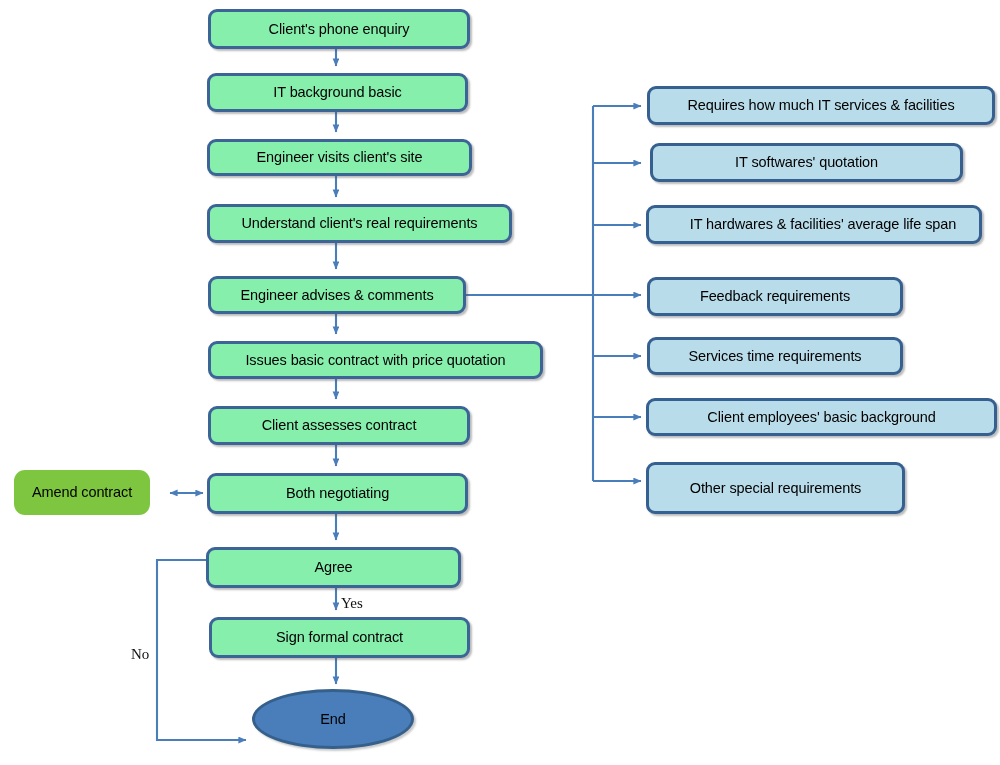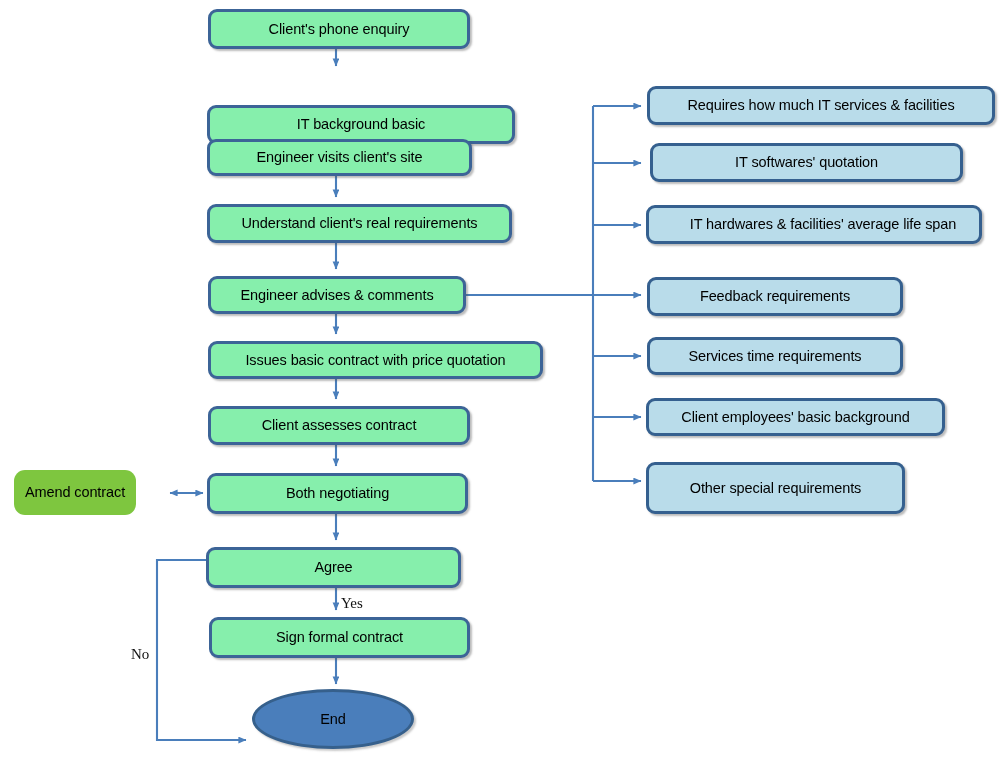--- a/index.html
+++ b/index.html
@@ -113,21 +113,21 @@
       <path d="M593,225 L641,225" marker-end="url(#arrow)"></path>
       <path d="M593,356 L641,356" marker-end="url(#arrow)"></path>
       <path d="M593,417 L641,417" marker-end="url(#arrow)"></path>
       <path d="M593,481 L641,481" marker-end="url(#arrow)"></path>
     </g>
   </svg>
 
   <div class="node proc" style="left: 208px; top: 9px; width: 262px; height: 40px;">
       <span>Client's phone enquiry</span>
     </div>
-  <div class="node proc" style="left: 207px; top: 73px; width: 308px; height: 39px; margin-top: 32px;">
+  <div class="node proc" style="left: 207px; top: 73px; width: 261px; height: 39px;">
       <span>IT background basic</span>
     </div>
   <div class="node proc" style="left: 207px; top: 139px; width: 265px; height: 37px;">
       <span>Engineer visits client's site</span>
     </div>
   <div class="node proc" style="left: 207px; top: 204px; width: 305px; height: 39px;">
       <span>Understand client's real requirements</span>
     </div>
   <div class="node proc" style="left: 208px; top: 276px; width: 258px; height: 38px;">
       <span>Engineer advises &amp; comments</span>
@@ -141,21 +141,21 @@
   <div class="node proc" style="left: 207px; top: 473px; width: 261px; height: 41px;">
       <span>Both negotiating</span>
     </div>
   <div class="node proc" style="left: 206px; top: 547px; width: 255px; height: 41px;">
       <span>Agree</span>
     </div>
   <div class="node proc" style="left: 209px; top: 617px; width: 261px; height: 41px;">
       <span>Sign formal contract</span>
     </div>
 
-  <div class="node amend" style="left: 14px; top: 470px; width: 122px; height: 45px;">
+  <div class="node amend" style="left: 14px; top: 470px; width: 136px; height: 45px;">
       <span>Amend contract</span>
     </div>
 
   <div class="node terminator" style="left: 252px; top: 689px; width: 162px; height: 60px;">
       <span>End</span>
     </div>
 
   <div class="node opt" style="left: 647px; top: 86px; width: 348px; height: 39px;">
       <span>Requires how much IT services &amp; facilities</span>
     </div>
@@ -164,21 +164,21 @@
     </div>
   <div class="node opt" style="left: 646px; top: 205px; width: 336px; height: 39px; padding-left: 18px;">
       <span>IT hardwares &amp; facilities' average life span</span>
     </div>
   <div class="node opt" style="left: 647px; top: 277px; width: 256px; height: 39px;">
       <span>Feedback requirements</span>
     </div>
   <div class="node opt" style="left: 647px; top: 337px; width: 256px; height: 38px;">
       <span>Services time requirements</span>
     </div>
-  <div class="node opt" style="left: 646px; top: 398px; width: 299px; height: 38px; text-align: center;">
+  <div class="node opt" style="left: 646px; top: 398px; width: 351px; height: 38px; text-align: center;">
       <span>Client employees' basic background</span>
     </div>
   <div class="node opt" style="left: 646px; top: 462px; width: 259px; height: 52px;">
       <span>Other special requirements</span>
     </div>
 
   <div class="edge-label" style="left: 341px; top: 595px;">Yes</div>
   <div class="edge-label" style="left: 131px; top: 646px;">No</div>
 
 </div>

